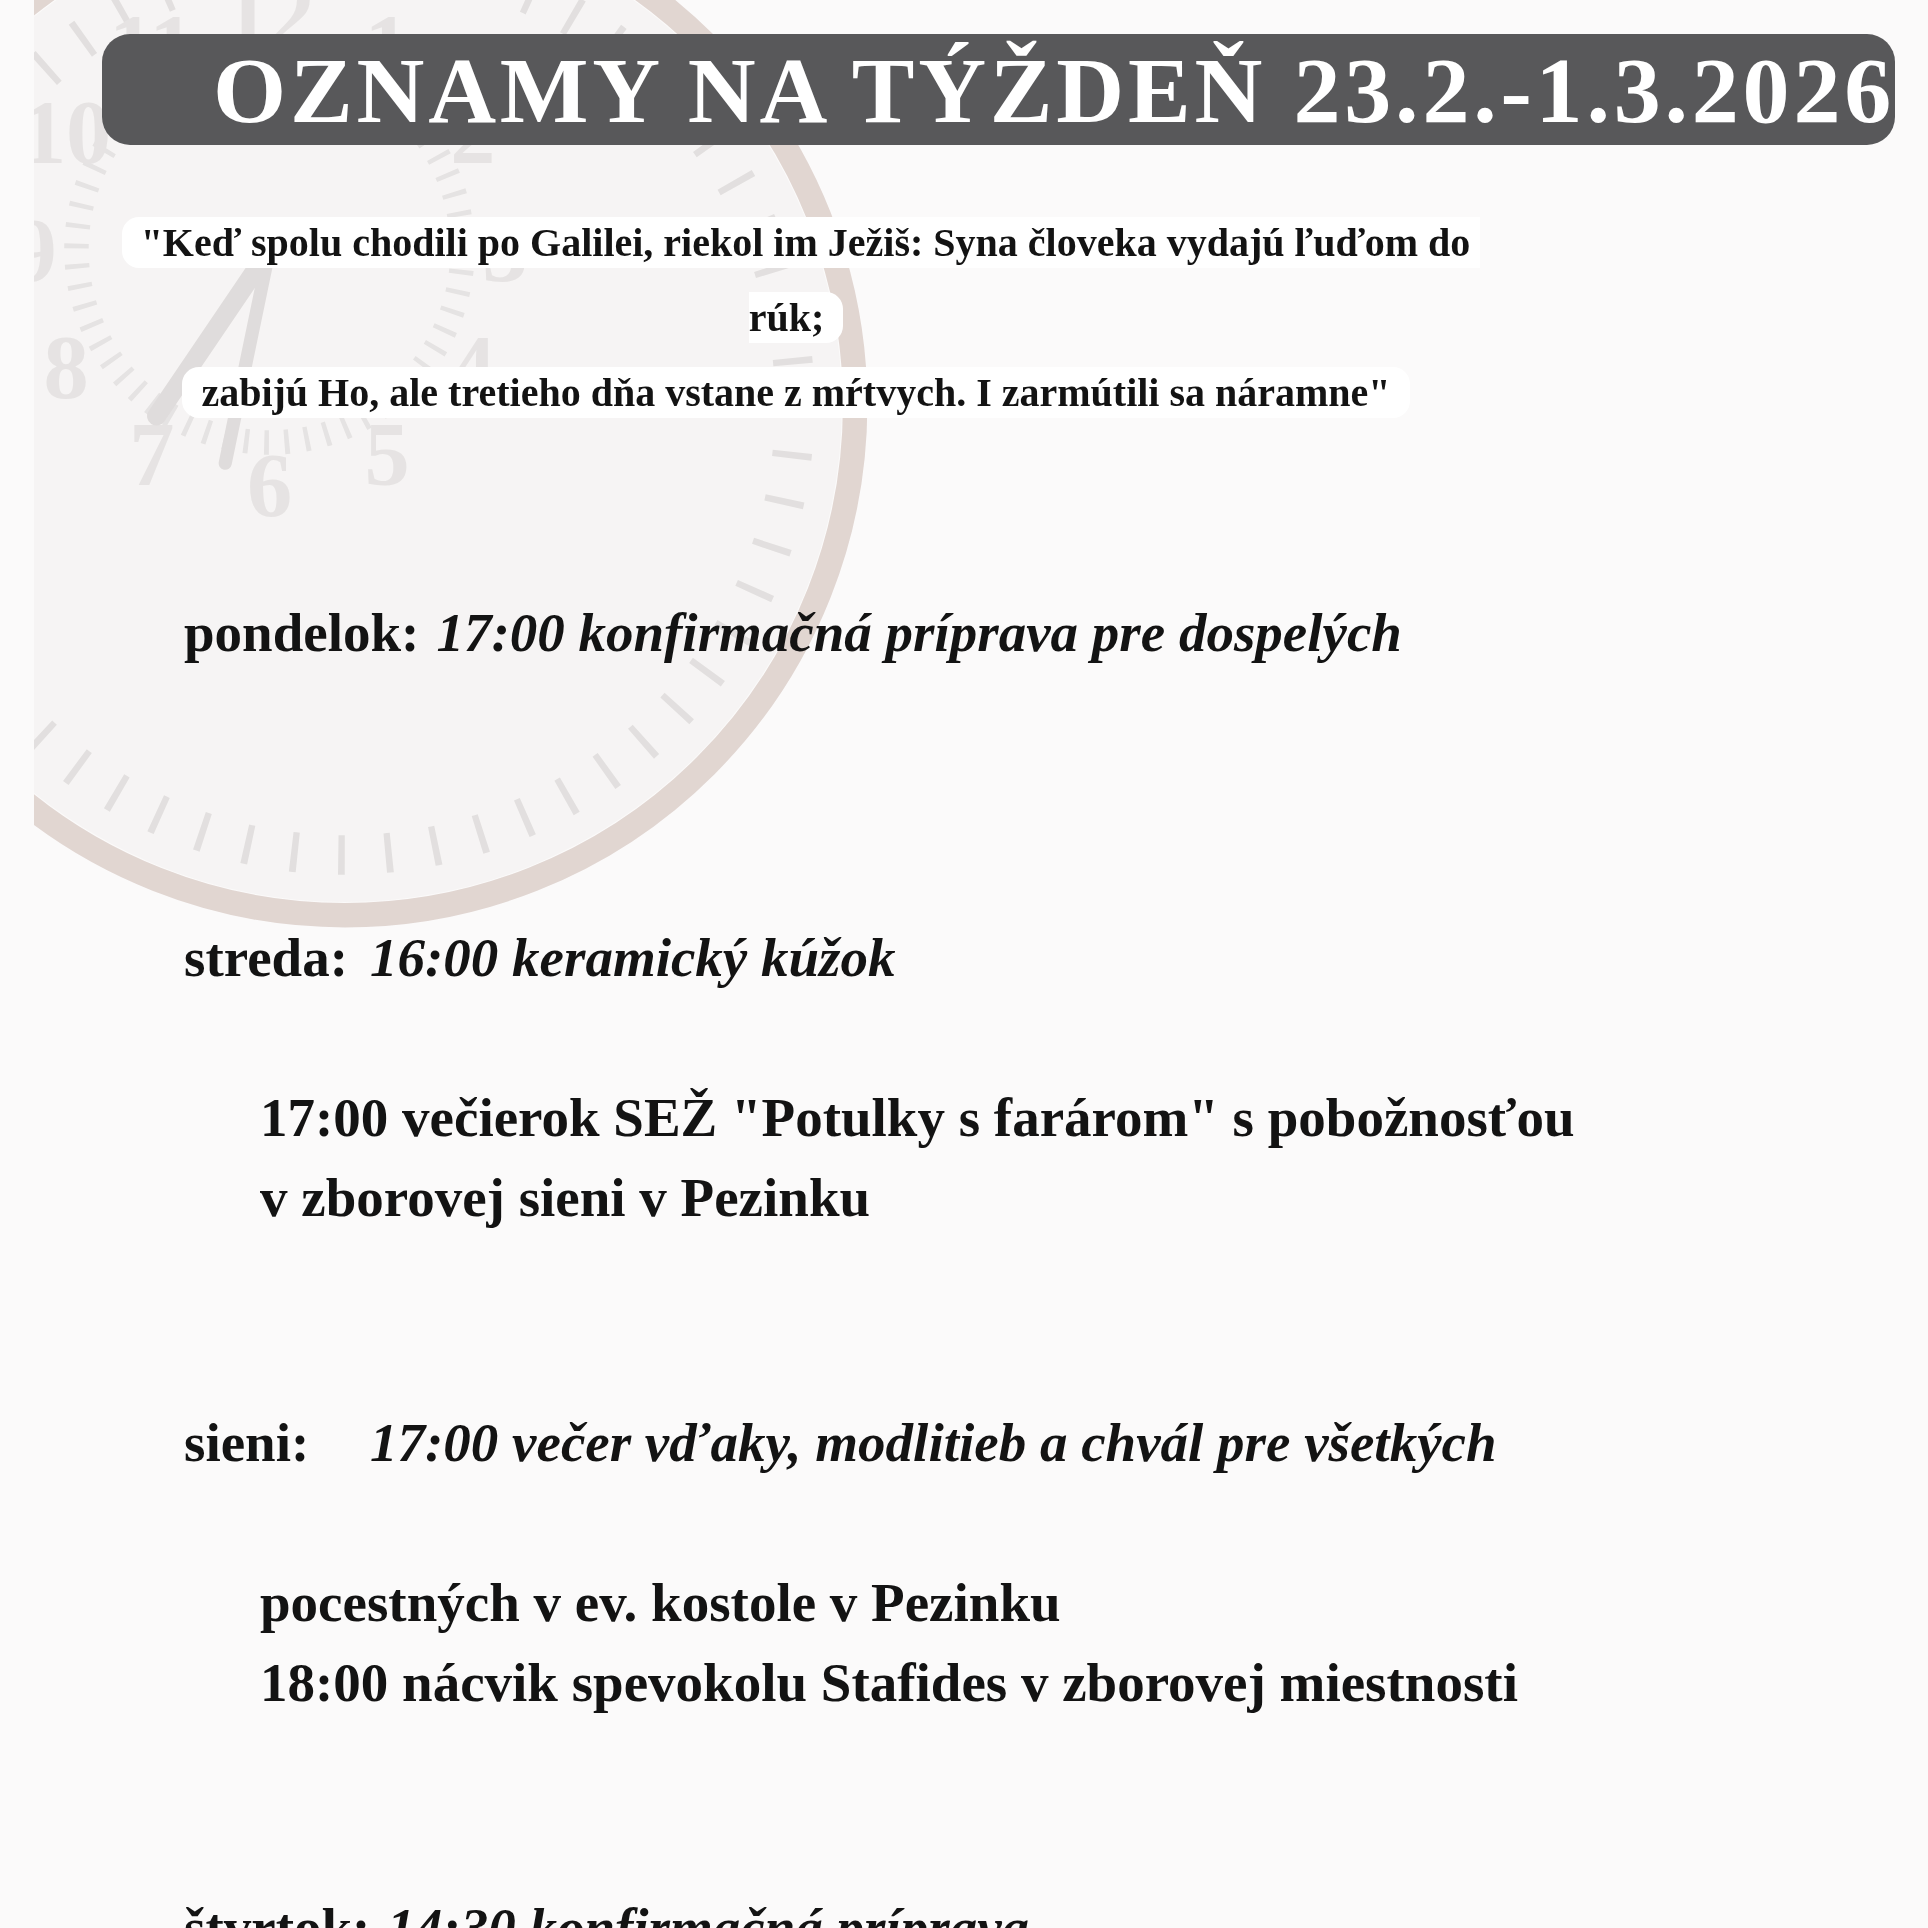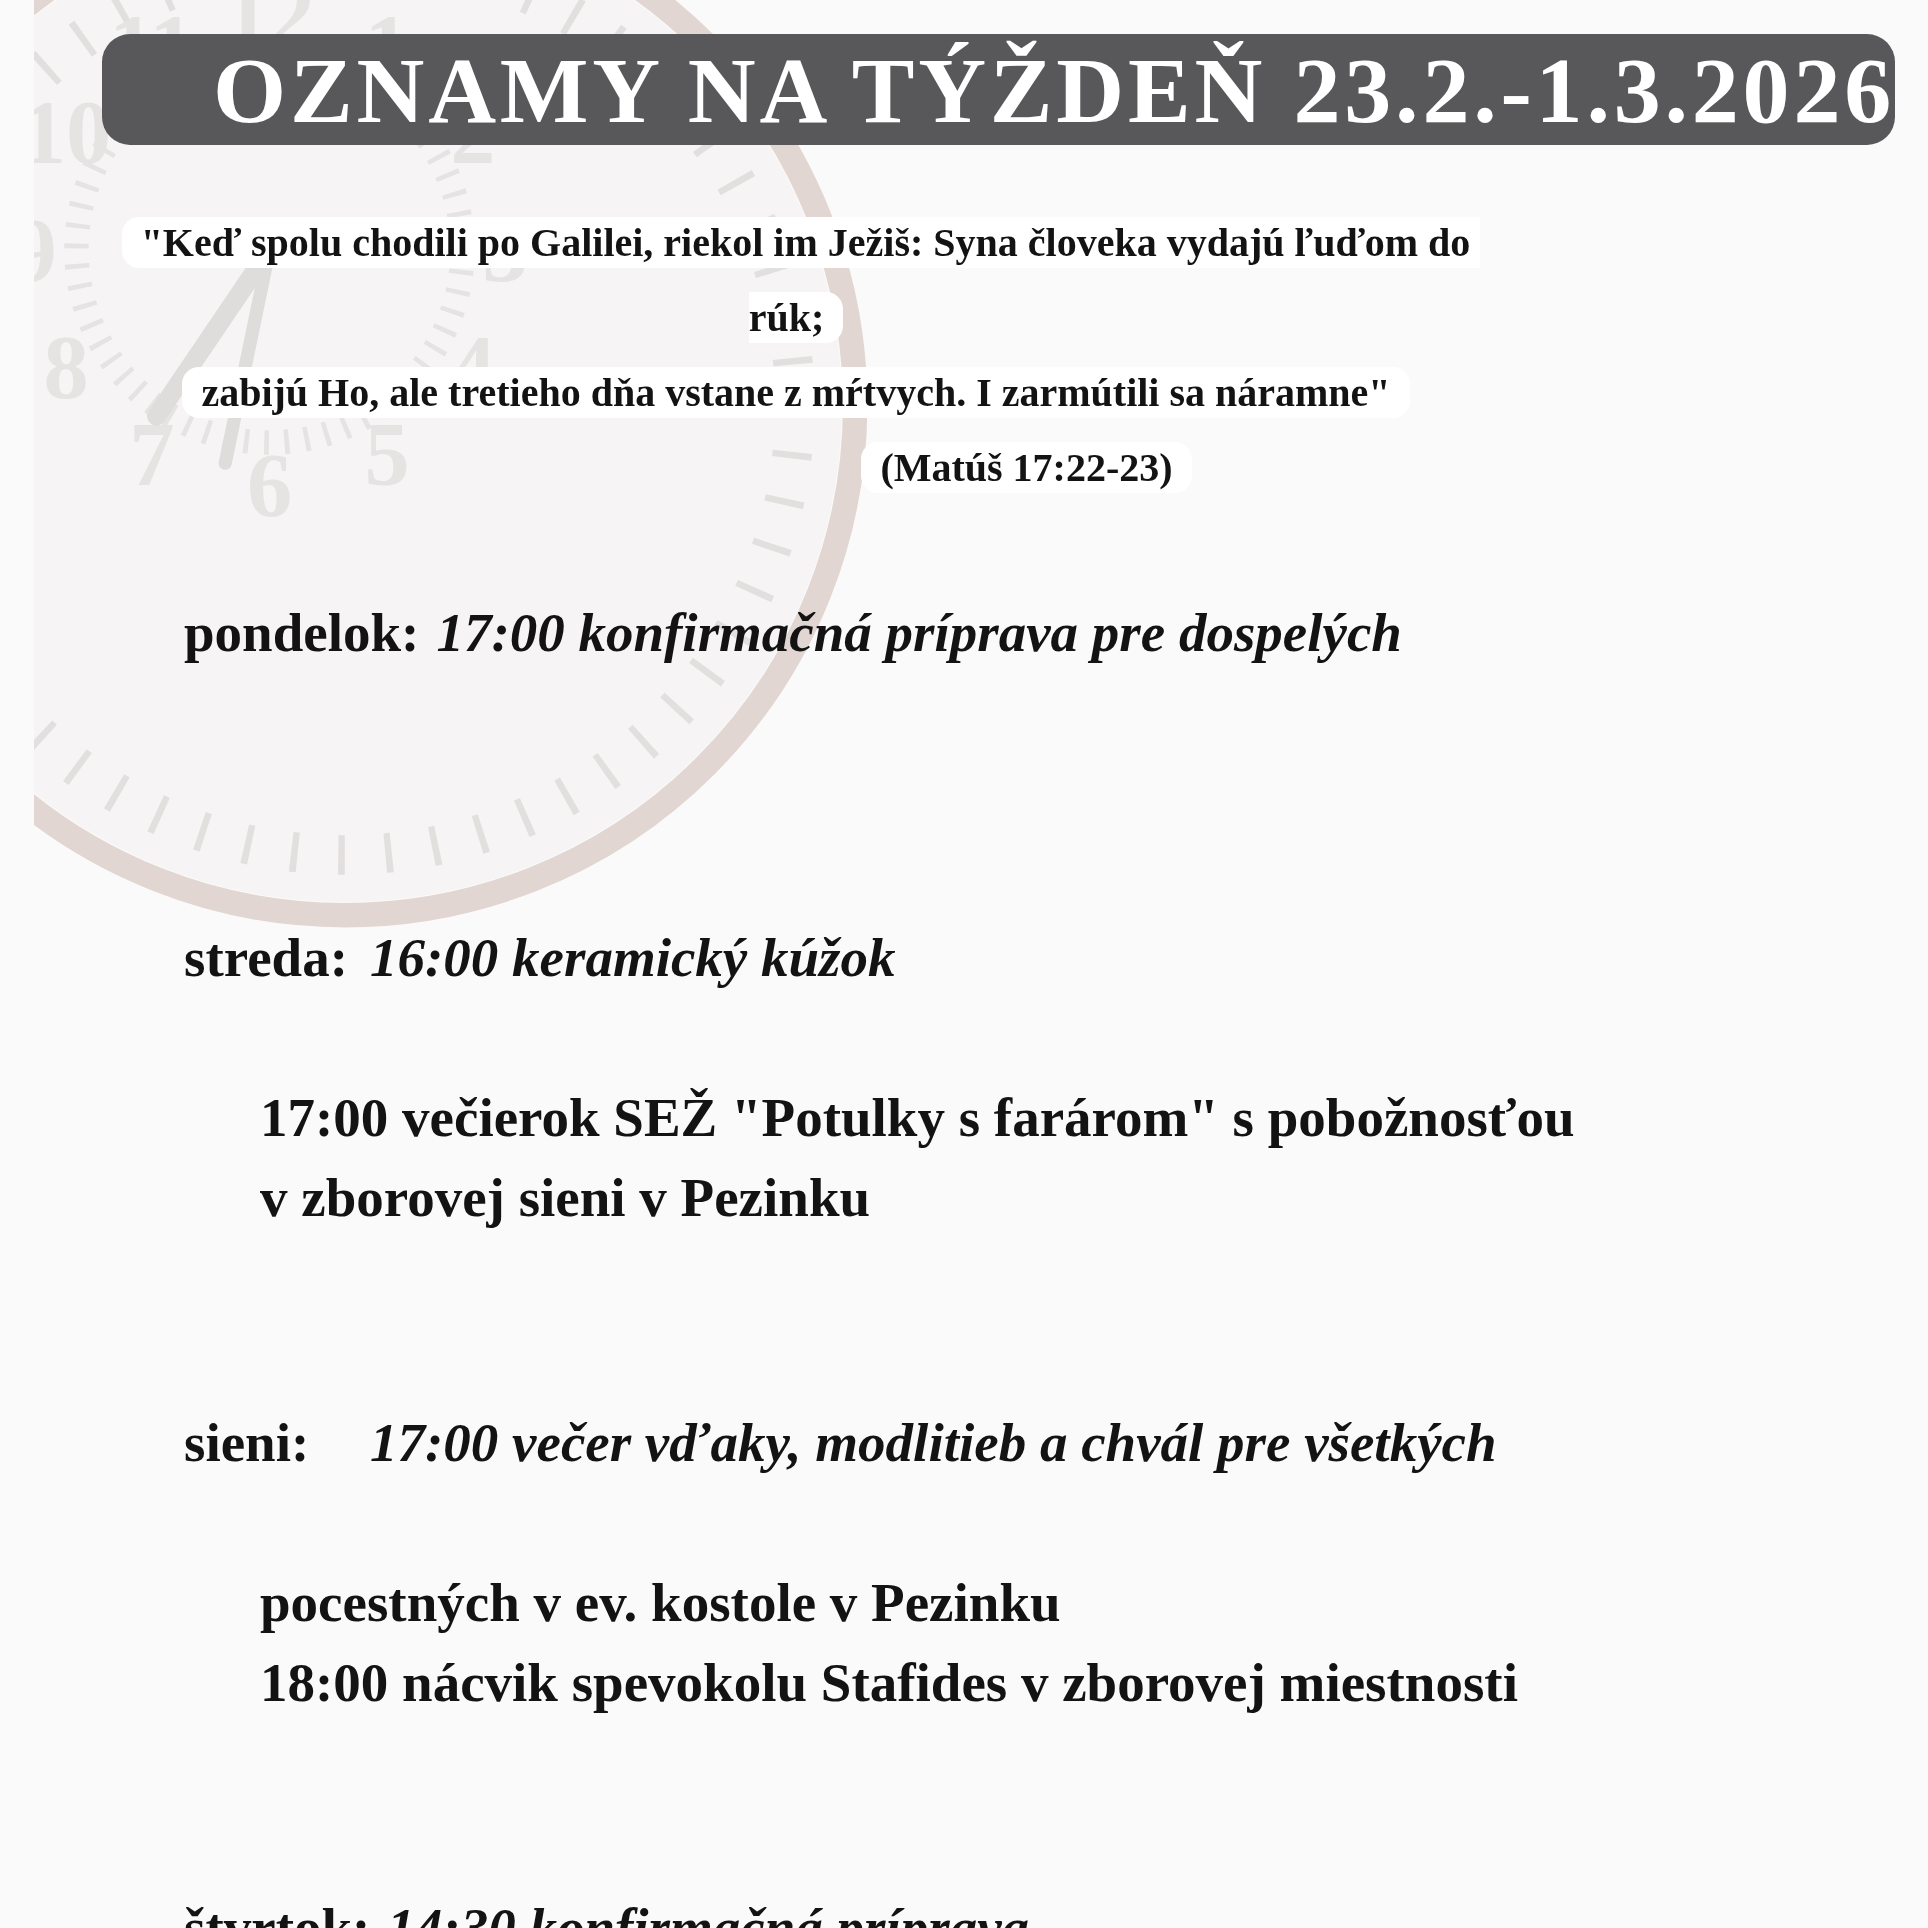--- a/index.html
+++ b/index.html
@@ -111,21 +111,20 @@
     </g>
   </svg>
 
   <header class="title-bar">
     <h1>OZNAMY NA TÝŽDEŇ 23.2.-1.3.2026</h1>
   </header>
 
   <section class="quote">
     <div class="qline"><span>"Keď spolu chodili po Galilei, riekol im Ježiš: Syna človeka vydajú ľuďom do rúk;</span></div>
     <div class="qline"><span>zabijú Ho, ale tretieho dňa vstane z mŕtvych. I zarmútili sa náramne"</span></div>
-    <div class="qline ref"><span>(Matúš 17:22-23)</span></div>
   </section>
 
   <section class="schedule" id="schedule">
     <div class="sec">
       <div class="line first">
         <span class="day">pondelok:</span><span class="rest">17:00 konfirmačná príprava pre dospelých</span>
       </div>
     </div>
 
     <div class="sec">

